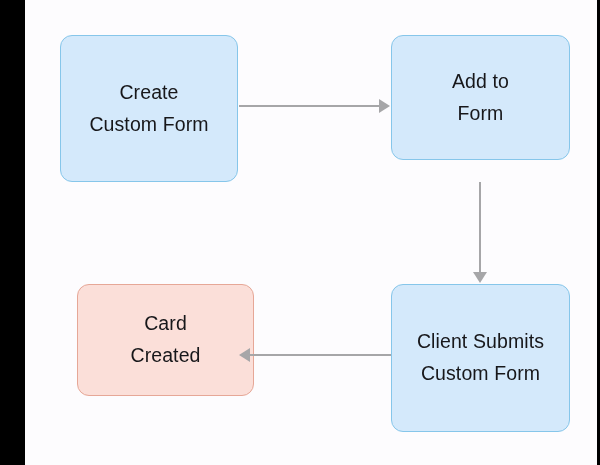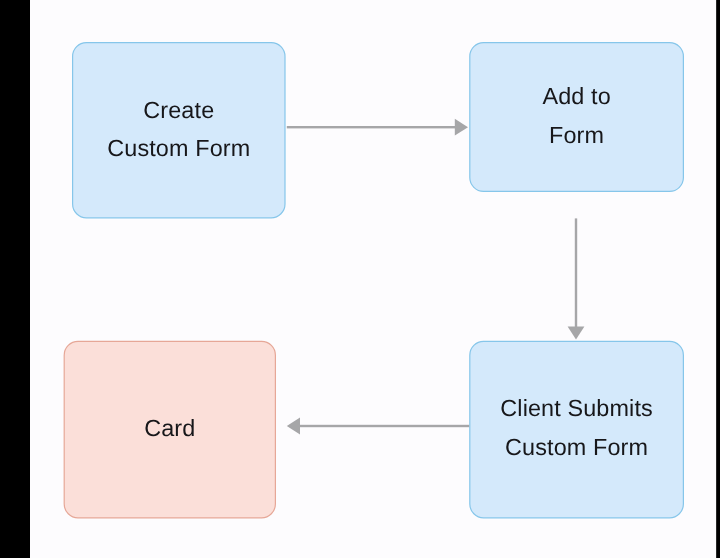--- a/index.html
+++ b/index.html
@@ -56,21 +56,21 @@
     border-color: #86c6ea;
   }
   .node-pink {
     background: #fbdfd9;
     border-color: #e6a797;
   }
 
   
   #node-create-custom-form { left: 35px;  top: 35px;  width: 178px; height: 147px; }
   #node-add-to-page        { left: 366px; top: 35px;  width: 179px; height: 125px; }
-  #node-card-created       { left: 28px;  top: 284px; width: 177px; height: 148px; justify-content: center; }
+  #node-card-created       { left: 52px;  top: 284px; width: 177px; height: 112px; justify-content: center; }
   #node-client-submits     { left: 366px; top: 284px; width: 179px; height: 148px; }
 
   
   .edge { position: absolute; }
   .edge-line-h {
     position: absolute;
     height: 2px;
     background: #a6a6a8;
   }
   .edge-line-v {
@@ -125,20 +125,21 @@
       <span class="line">Custom Form</span>
     </div>
 
     <div class="node node-blue" id="node-add-to-page">
       <span class="line">Add to</span>
       <span class="line">Form</span>
     </div>
 
     <div class="node node-pink" id="node-card-created">
       <span class="line">Card</span>
+      <span class="line">Created</span>
     </div>
 
     <div class="node node-blue" id="node-client-submits">
       <span class="line">Client Submits</span>
       <span class="line">Custom Form</span>
     </div>
 
     <div class="edge" id="edge-create-to-add">
       <div class="edge-line-h"></div>
       <div class="arrowhead arrow-right"></div>

